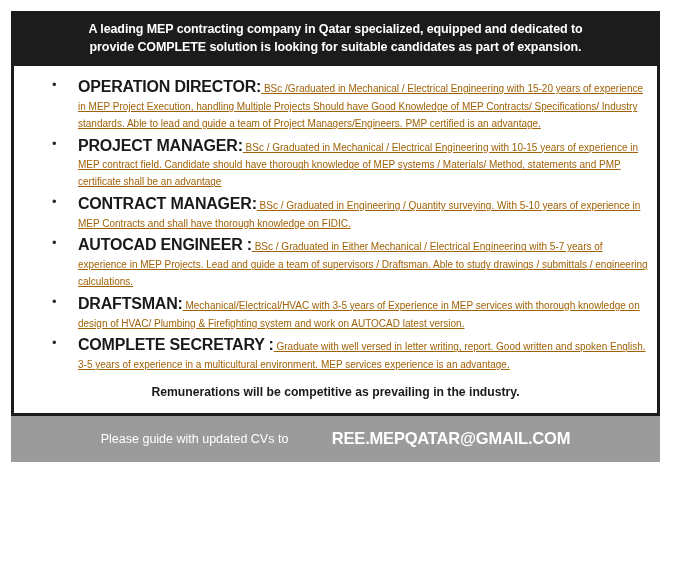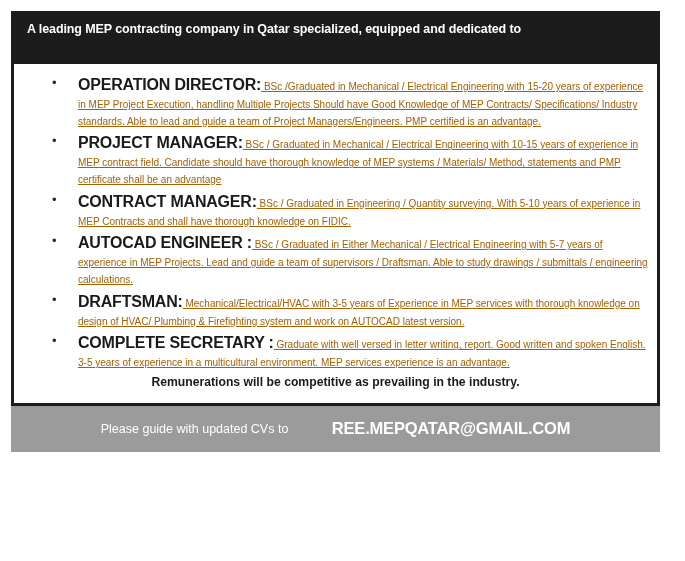--- a/index.html
+++ b/index.html
@@ -19,22 +19,22 @@
     top: 10px;
     width: 651px;
     height: 540px;
     background: #ffffff;
     box-sizing: border-box;
     border: 1px solid #ffffff;
   }
   .header-band {
     background: #1c1c1c;
     color: #ffffff;
-    padding: 9px 16px 26px 16px;
-    text-align: left;
+    padding: 9px 16px 10px 16px;
+    text-align: center;
     box-sizing: border-box;
   }
   .header-band .line {
     font-size: 12.5px;
     font-weight: bold;
     line-height: 1.45;
     letter-spacing: -0.1px;
   }
   .body-box {
     border: 3px solid #1c1c1c;
@@ -74,21 +74,21 @@
   .job-desc {
     font-size: 10px;
     color: #a16207;
     text-decoration: underline;
   }
   .remuneration {
     text-align: center;
     font-weight: bold;
     font-size: 12.2px;
     color: #1a1a1a;
-    margin: 4px 0 10px 0;
+    margin: 12px 0 10px 0;
   }
   .footer-band {
     background: #9b9b9b;
     color: #ffffff;
     text-align: center;
     padding: 13px 10px 14px 10px;
     box-sizing: border-box;
   }
   .footer-band .apply-text {
     font-size: 12.5px;
@@ -102,20 +102,21 @@
     padding-left: 40px;
   }
 </style>
 </head>
 <body>
 
 <div class="ad">
 
   <div class="header-band">
     <div class="line">A leading MEP contracting company in Qatar specialized, equipped and dedicated to</div>
+    <div class="line">provide COMPLETE solution is looking for suitable candidates as part of expansion.</div>
   </div>
 
   <div class="body-box">
     <ul class="jobs">
       <li>
         <span class="bullet">•</span>
         <span class="job-title">OPERATION DIRECTOR:</span><span class="job-desc"> BSc /Graduated in Mechanical / Electrical Engineering with 15-20 years of experience in MEP Project Execution, handling Multiple Projects Should have Good Knowledge of MEP Contracts/ Specifications/ Industry standards. Able to lead and guide a team of Project Managers/Engineers. PMP certified is an advantage.</span>
       </li>
       <li>
         <span class="bullet">•</span>

